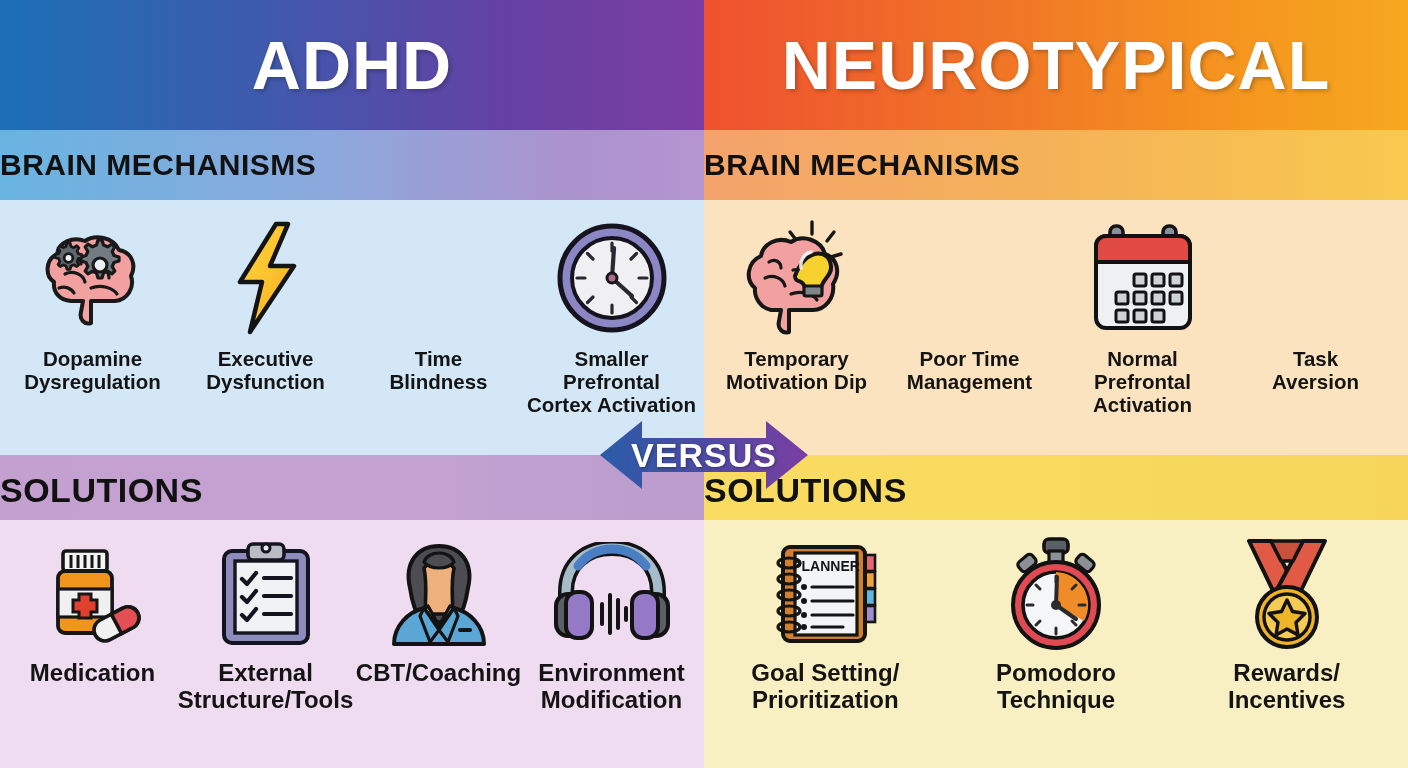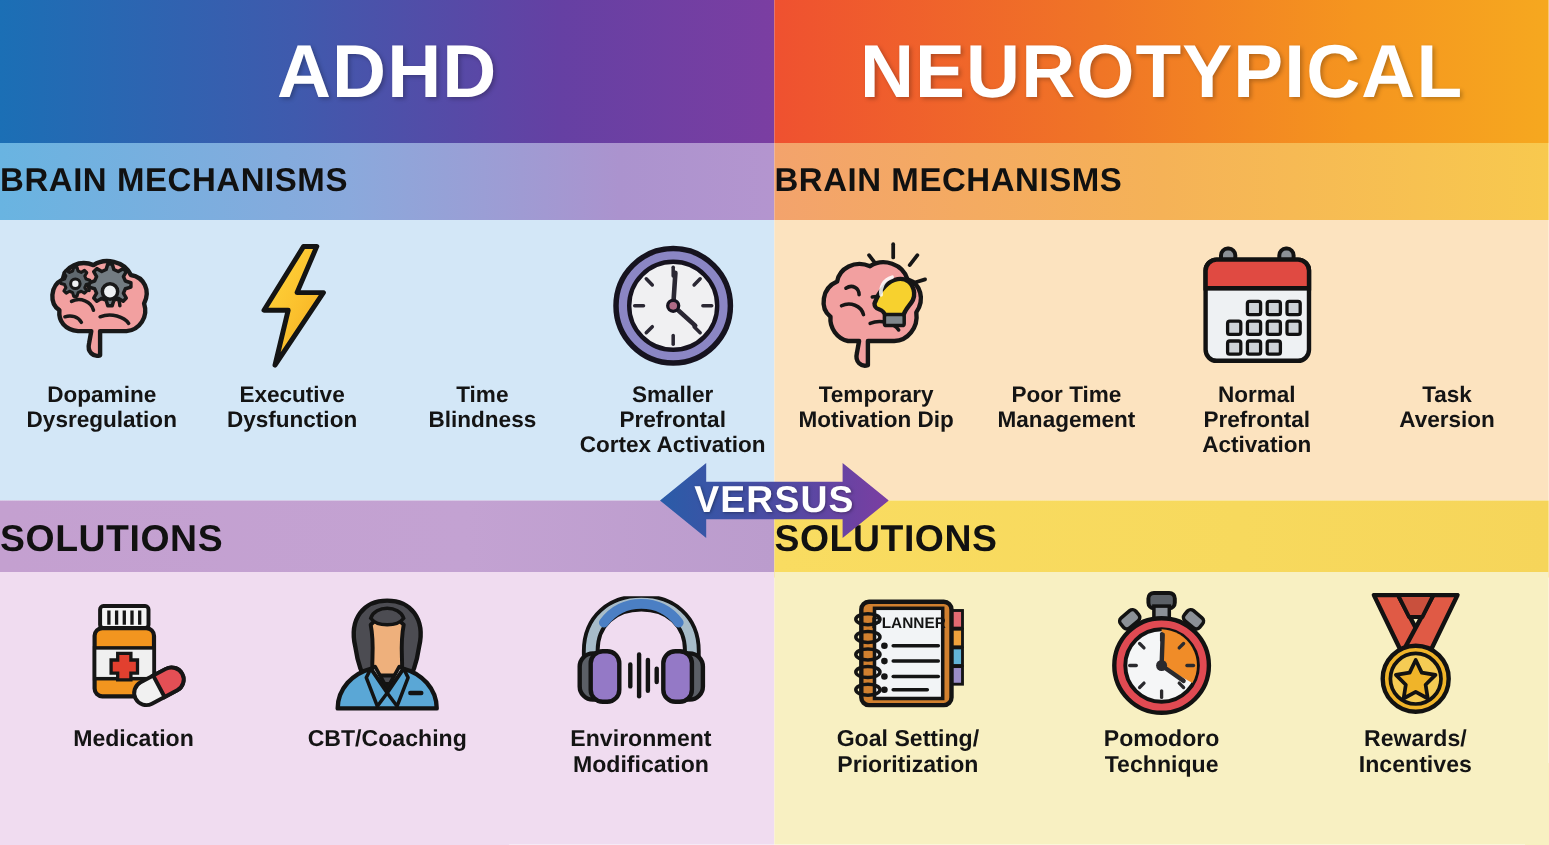--- a/index.html
+++ b/index.html
@@ -69,21 +69,21 @@
   .icon-wrap {
     height:120px; display:flex; align-items:center; justify-content:center;
   }
   .mech-panel .icon-wrap { height:128px; }
   .sol-panel  .icon-wrap { height:120px; }
   .item-label {
     margin-top:6px; font-weight:bold; color:#141414;
     font-size:21px; line-height:1.12; white-space:pre-line;
   }
   .mech-panel .item-label { font-size:20.5px; }
-  .sol-panel  .item-label { font-size:21px; }
+  .sol-panel  .item-label { font-size:24px; }
 
   
   .versus {
     position:absolute; left:600px; top:418px; width:208px; height:74px;
     z-index:5;
   }
   .versus-label {
     position:absolute; left:0; right:0; top:50%; transform:translateY(-50%);
     text-align:center; color:#fff; font-weight:bold; font-size:34px;
     letter-spacing:1px; text-shadow:1px 1px 3px rgba(0,0,0,.35);
@@ -204,20 +204,40 @@
               <path d="M39 53 h12 v6 h6 v12 h-6 v6 h-12 v-6 h-6 v-12 h6 z" fill="#e2402f" stroke="#161616" stroke-width="3"></path>
               <g transform="rotate(-28 76 82)">
                 <rect x="52" y="72" width="48" height="22" rx="11" fill="#f1f1f1" stroke="#161616" stroke-width="3.6"></rect>
                 <path d="M76 72 h13 a11 11 0 0 1 0 22 h-13 z" fill="#e44f55" stroke="#161616" stroke-width="3.6"></path>
               </g>
             </svg>
           </div>
           <div class="item-label">Medication</div>
         </div>
 
+        <div class="item">
+          <div class="icon-wrap">
+            <svg width="100" height="110" viewBox="0 0 100 110">
+              <rect x="8" y="12" width="84" height="92" rx="8" fill="#8e8bbd" stroke="#141420" stroke-width="4"></rect>
+              <rect x="19" y="22" width="62" height="72" fill="#f1f2f4" stroke="#141420" stroke-width="3.4"></rect>
+              <rect x="32" y="5" width="36" height="16" rx="5" fill="#b9bcc4" stroke="#141420" stroke-width="3.6"></rect>
+              <circle cx="50" cy="9" r="4" fill="#e9eaee" stroke="#141420" stroke-width="3"></circle>
+              <g stroke="#141420" stroke-width="4.2" fill="none" stroke-linecap="round" stroke-linejoin="round">
+                <polyline points="26,40 31,45 40,34"></polyline>
+                <polyline points="26,58 31,63 40,52"></polyline>
+                <polyline points="26,76 31,81 40,70"></polyline>
+                <line x1="48" y1="39" x2="75" y2="39"></line>
+                <line x1="48" y1="57" x2="75" y2="57"></line>
+                <line x1="48" y1="75" x2="75" y2="75"></line>
+              </g>
+            </svg>
+          </div>
+          <div class="item-label">External
+Structure/Tools</div>
+        </div>
 
         <div class="item">
           <div class="icon-wrap">
             <svg width="106" height="108" viewBox="0 0 106 108">
               <path d="M24 48 C18 22 32 6 53 6 C74 6 88 22 82 48 C80 62 76 74 70 82 L36 82 C30 74 26 62 24 48 Z" fill="#4c4c52" stroke="#131313" stroke-width="4" stroke-linejoin="round"></path>
               <path d="M38 28 C42 48 38 62 40 74 L66 74 C68 62 64 48 68 28 C62 20 44 20 38 28 Z" fill="#eeb07c" stroke="#131313" stroke-width="3.6" stroke-linejoin="round"></path>
               <path d="M38 22 C42 10 64 10 68 22 C62 30 44 30 38 22 Z" fill="#4c4c52" stroke="#131313" stroke-width="3.2"></path>
               <path d="M42 66 L53 86 L64 66 L74 72 L74 100 L32 100 L32 72 Z" fill="#f4f5f7" stroke="#131313" stroke-width="3.4" stroke-linejoin="round"></path>
               <path d="M8 104 C8 86 22 72 38 68 L53 90 L68 68 C84 72 98 86 98 104 Z" fill="#5aa7d6" stroke="#131313" stroke-width="4" stroke-linejoin="round"></path>
               <path d="M38 68 L53 90 L44 102 L34 76 Z" fill="#5aa7d6" stroke="#131313" stroke-width="3.2" stroke-linejoin="round"></path>

